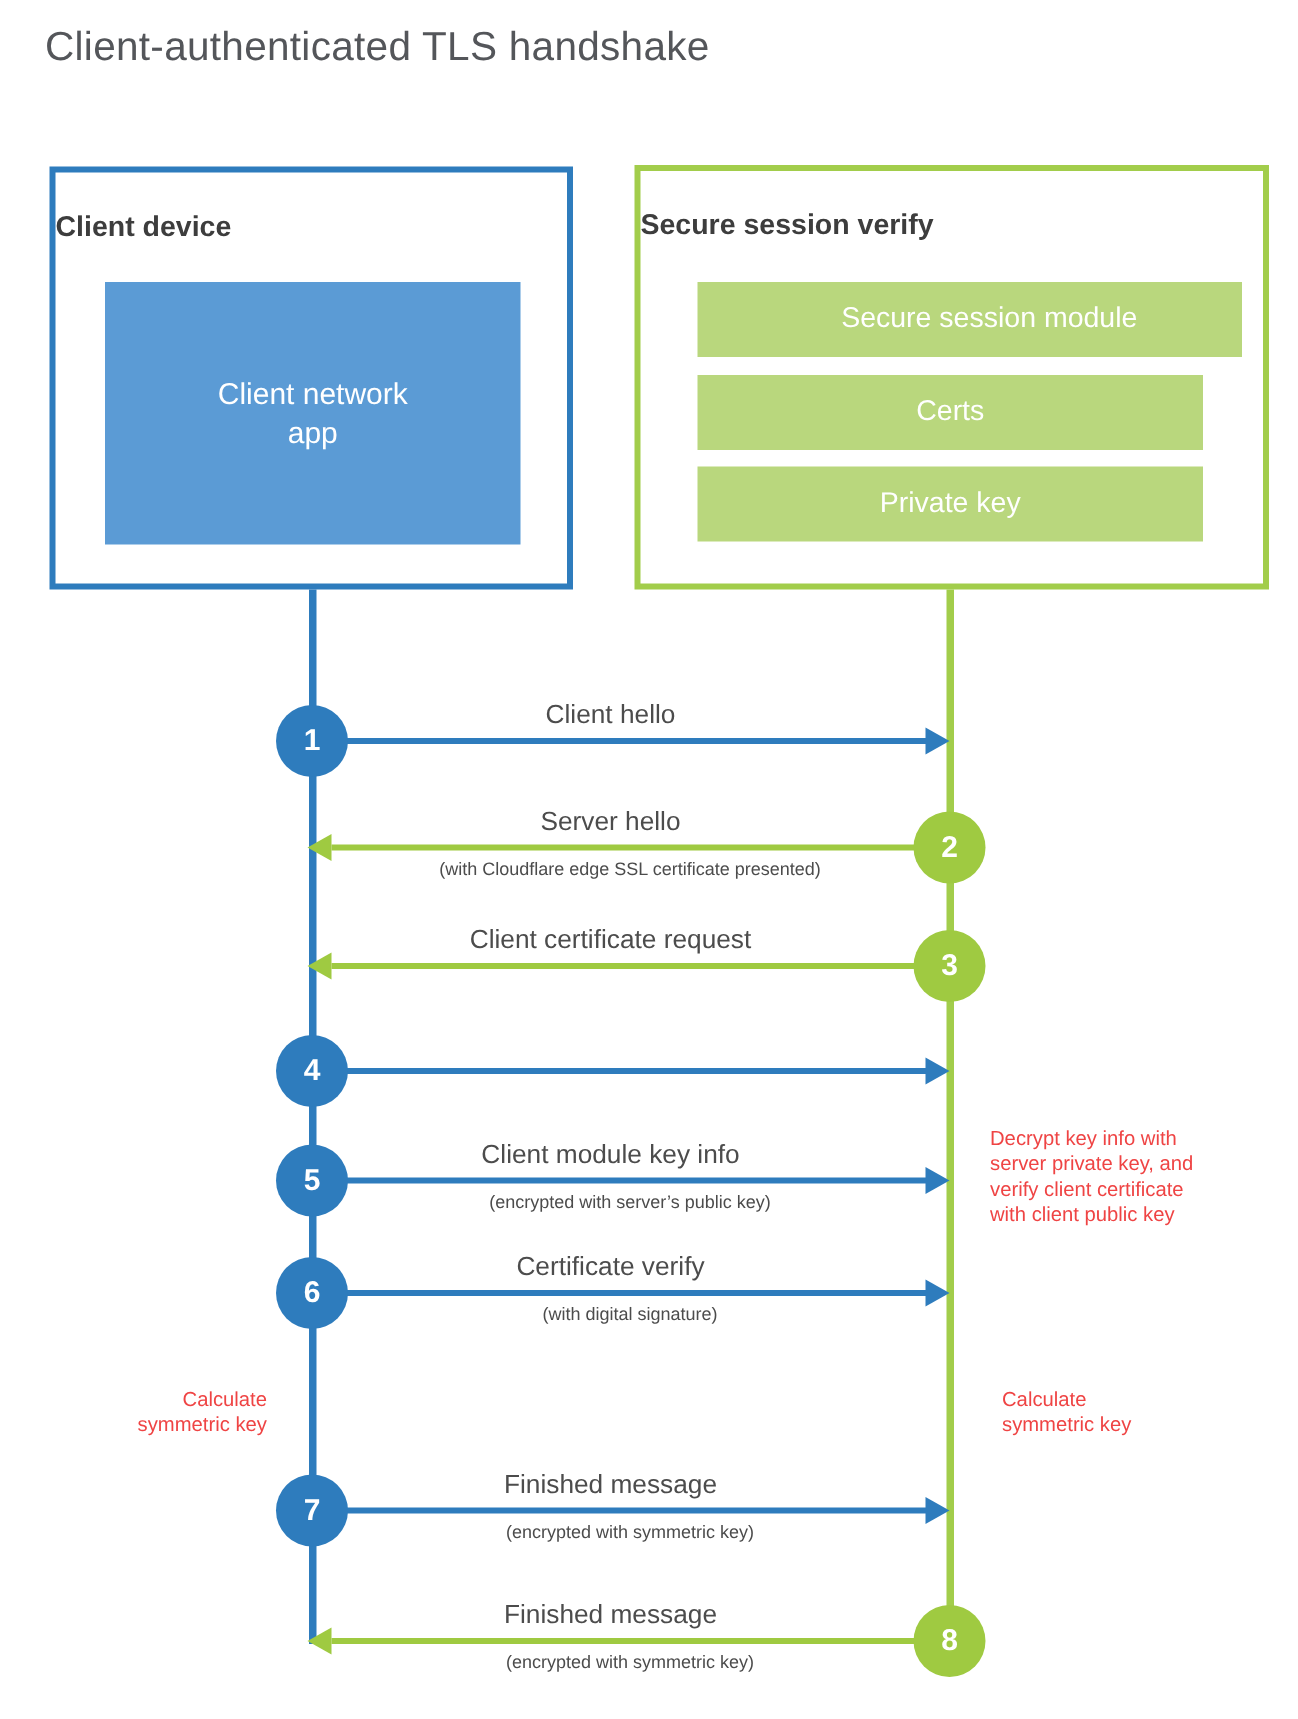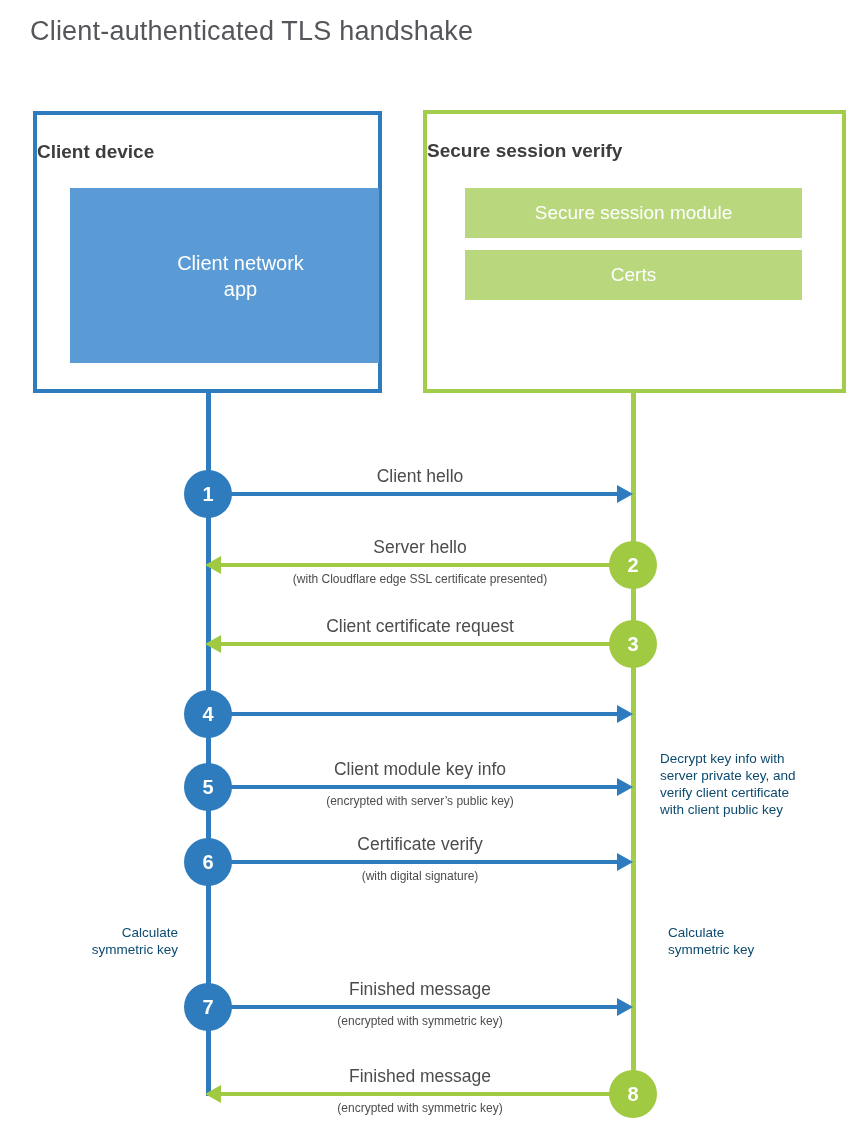--- a/index.html
+++ b/index.html
@@ -17,28 +17,27 @@
   .server-box{left:423px;top:110px;width:423px;height:283px;border:4px solid #a2cd4b;}
   .box-title{
     position:absolute;left:0;right:0;top:26px;text-align:left;
     font-size:19px;font-weight:bold;color:#3d3d3d;
   }
   .client-app{
     position:absolute;left:70px;top:188px;width:277px;height:175px;
     background:#5b9bd5;color:#ffffff;font-size:20px;line-height:26px;
     display:flex;align-items:center;justify-content:center;text-align:center;
     white-space:pre-line;
-    padding-left:32px;
   }
   .bar{
     position:absolute;left:465px;width:337px;height:50px;background:#b9d77d;
     color:#ffffff;font-size:19px;display:flex;align-items:center;
     justify-content:center;text-align:center;
   }
-  .bar1{top:188px;} .bar2{top:250px;} .bar3{top:311px;}
+  .bar1{top:188px;padding-left:26px;} .bar2{top:250px;} .bar3{top:311px;}
   
   .lifeline{position:absolute;width:5px;}
   .life-blue{left:206px;top:393px;height:703px;background:#2e7cbd;}
   .life-green{left:631px;top:393px;height:701px;background:#a2cd4b;}
   
   .circle{
     position:absolute;width:48px;height:48px;border-radius:50%;
     color:#fff;font-size:20px;font-weight:bold;line-height:48px;text-align:center;
   }
   .circle.blue{background:#2e7cbd;left:184px;}
@@ -51,33 +50,33 @@
   .shaft.green{background:#9fca41;left:221px;width:390px;}
   .head{position:absolute;width:0;height:0;border-top:9px solid transparent;border-bottom:9px solid transparent;}
   .head.right{border-left:16px solid #2e7cbd;left:617px;}
   .head.left{border-right:16px solid #9fca41;left:205px;}
   .a1{top:492px;} .a2{top:563px;} .a3{top:642px;} .a4{top:712px;}
   .a5{top:785px;} .a6{top:860px;} .a7{top:1005px;} .a8{top:1092px;}
   .h1{top:485px;} .h2{top:556px;} .h3{top:635px;} .h4{top:705px;}
   .h5{top:778px;} .h6{top:853px;} .h7{top:998px;} .h8{top:1085px;}
   
   .msg{
-    position:absolute;left:220px;width:400px;text-align:center;
+    position:absolute;left:207px;width:400px;text-align:center;
     font-size:17.5px;color:#4c4c4c;
   }
   .l1{top:466px;} .l2{top:537px;} .l3{top:616px;} .l4{top:686px;}
   .l5{top:759px;} .l6{top:834px;} .l7{top:979px;} .l8{top:1066px;}
   .sub{
     position:absolute;left:220px;width:400px;text-align:center;
     font-size:12px;color:#4c4c4c;
   }
   .s2{top:572px;} .s5{top:794px;} .s6{top:869px;} .s7{top:1014px;} .s8{top:1101px;}
   
   .note{
-    position:absolute;font-size:13.5px;line-height:17px;color:#0c4a6e;
+    position:absolute;font-size:13.5px;line-height:17px;color:#ef4444;
     white-space:pre-line;
   }
   .note-decrypt{left:660px;top:750px;width:200px;text-align:left;}
   .note-calc-left{left:28px;top:924px;width:150px;text-align:right;}
   .note-calc-right{left:668px;top:924px;width:150px;text-align:left;}
 </style>
 </head>
 <body>
 
 <div class="canvas">
@@ -88,20 +87,21 @@
     <div class="box-title">Client device</div>
   </div>
   <div class="client-app">Client network
 app</div>
 
   <div class="box server-box">
     <div class="box-title">Secure session verify</div>
   </div>
   <div class="bar bar1">Secure session module</div>
   <div class="bar bar2">Certs</div>
+  <div class="bar bar3">Private key</div>
 
   <div class="lifeline life-blue"></div>
   <div class="lifeline life-green"></div>
 
   <div class="shaft blue a1"></div>
   <div class="head right h1"></div>
   <div class="msg l1">Client hello</div>
   <div class="circle blue c1">1</div>
 
   <div class="shaft green a2"></div>

